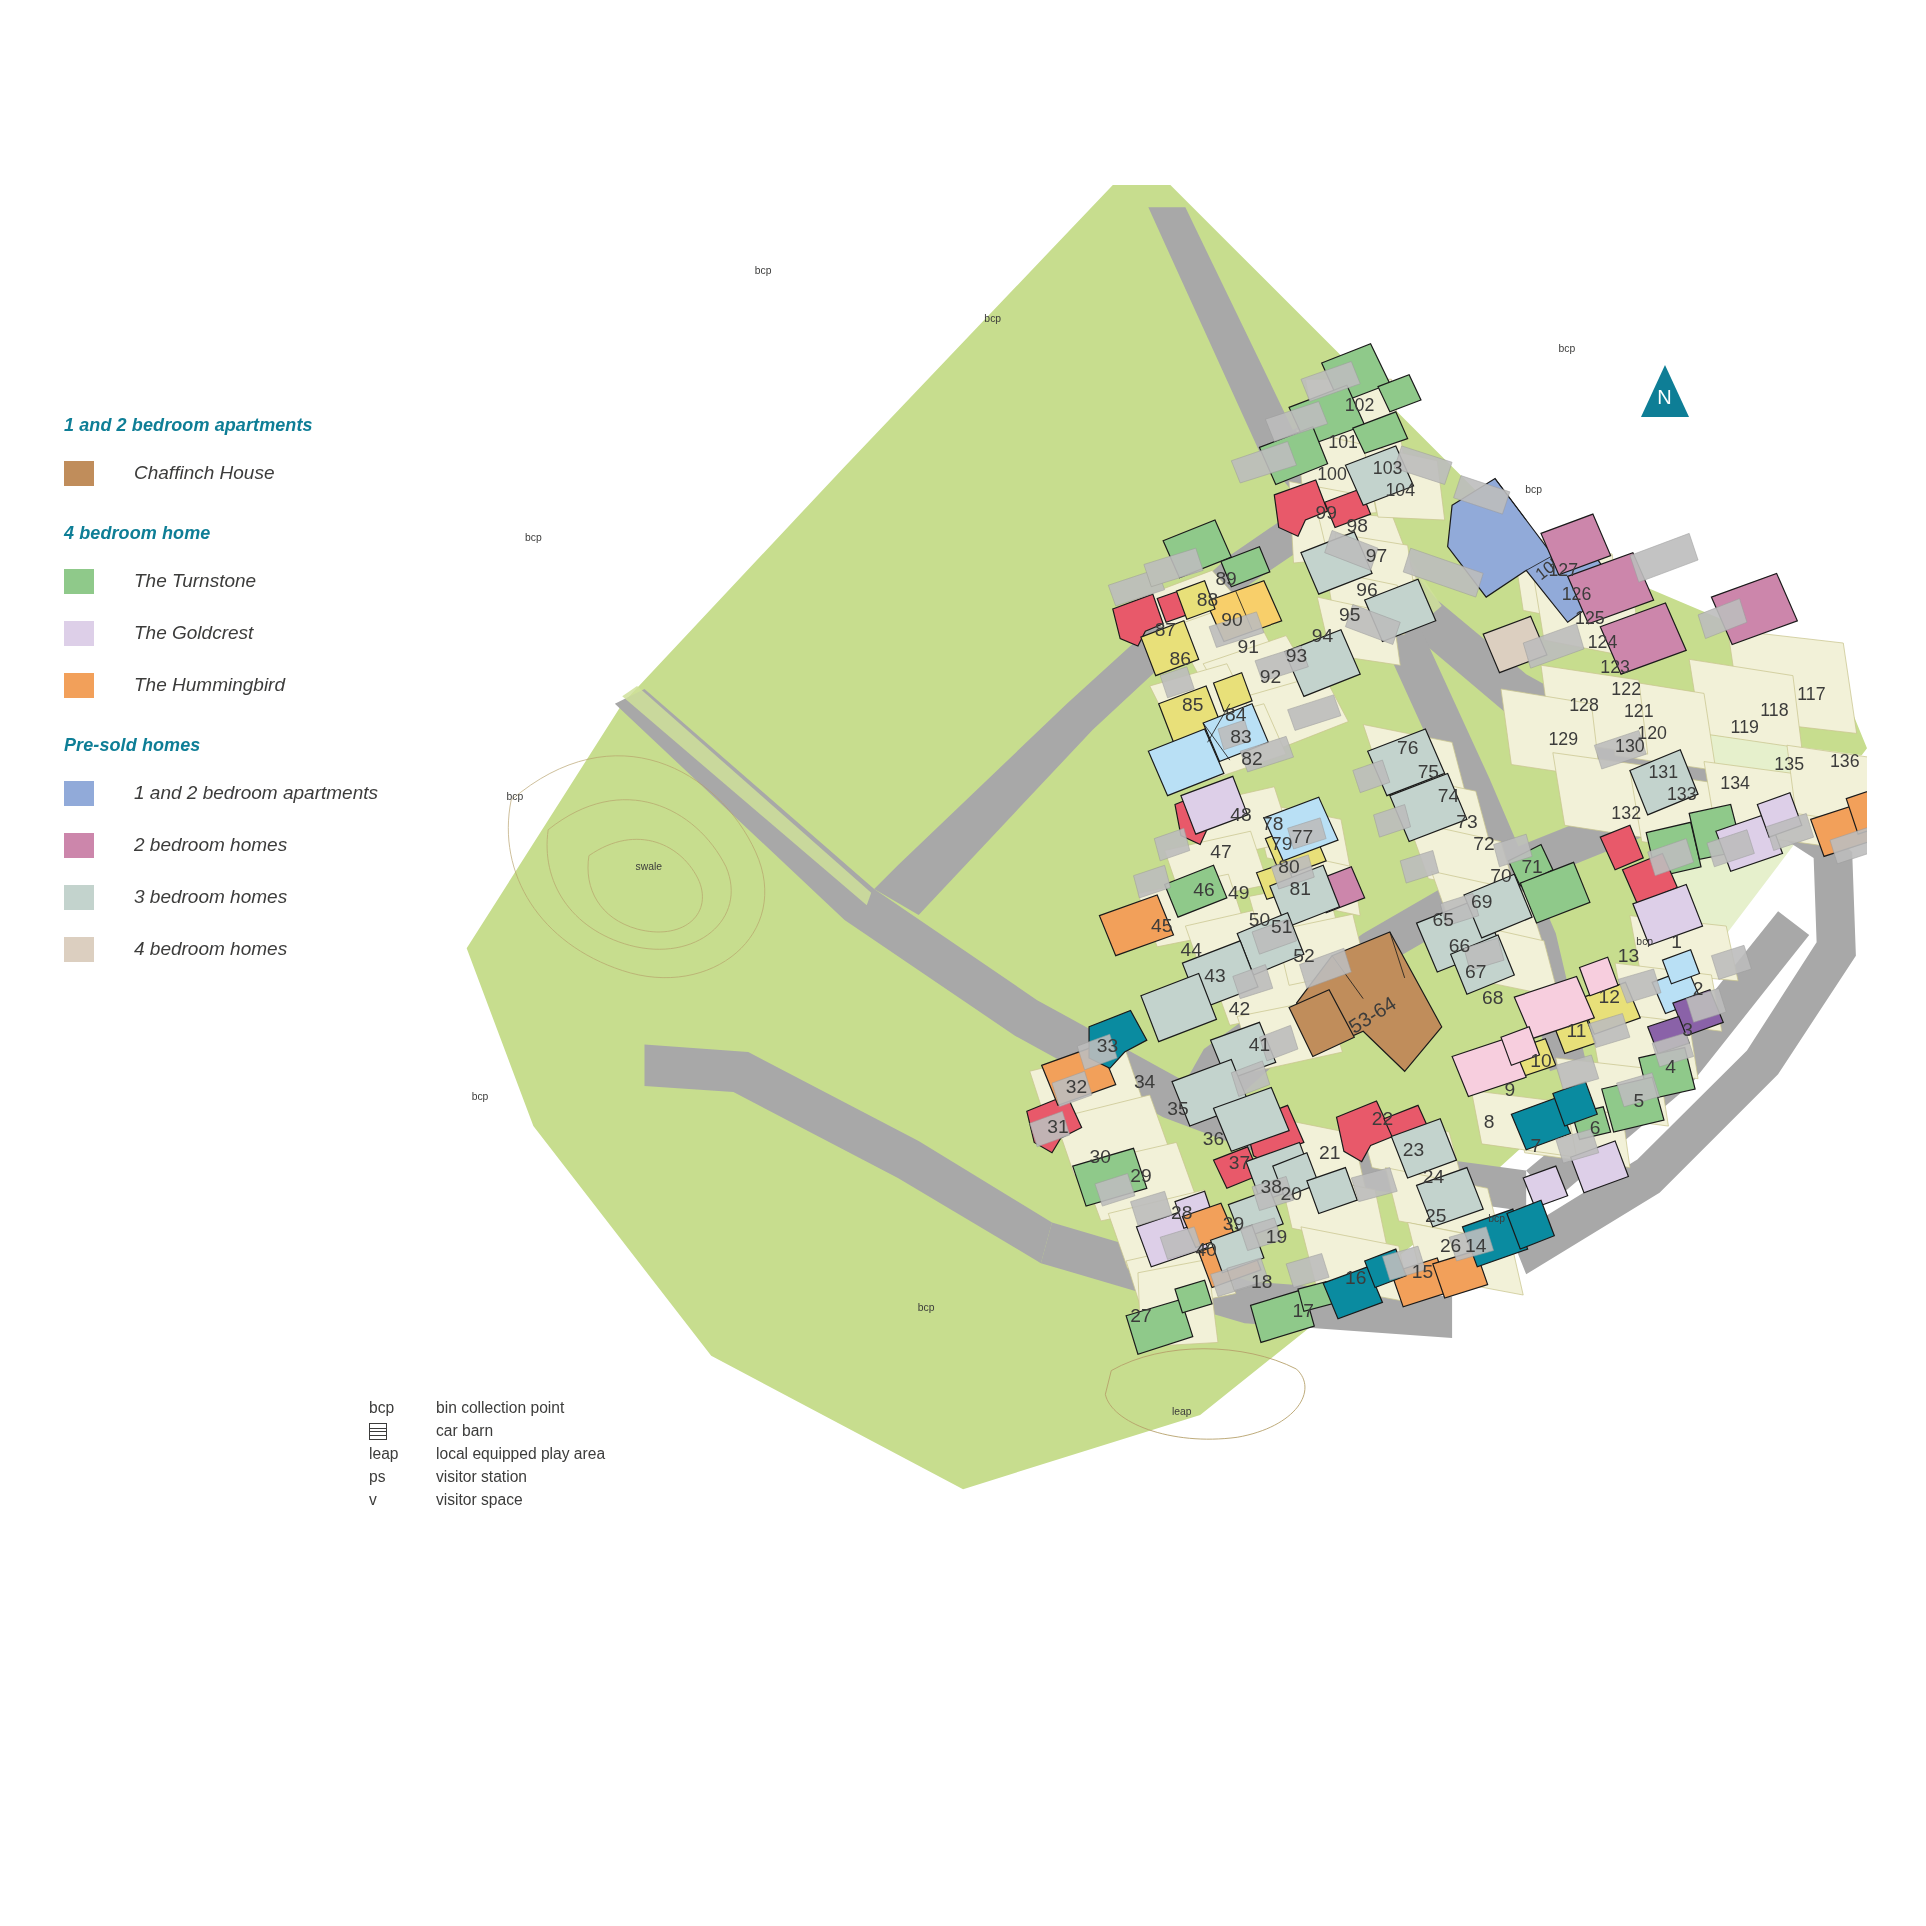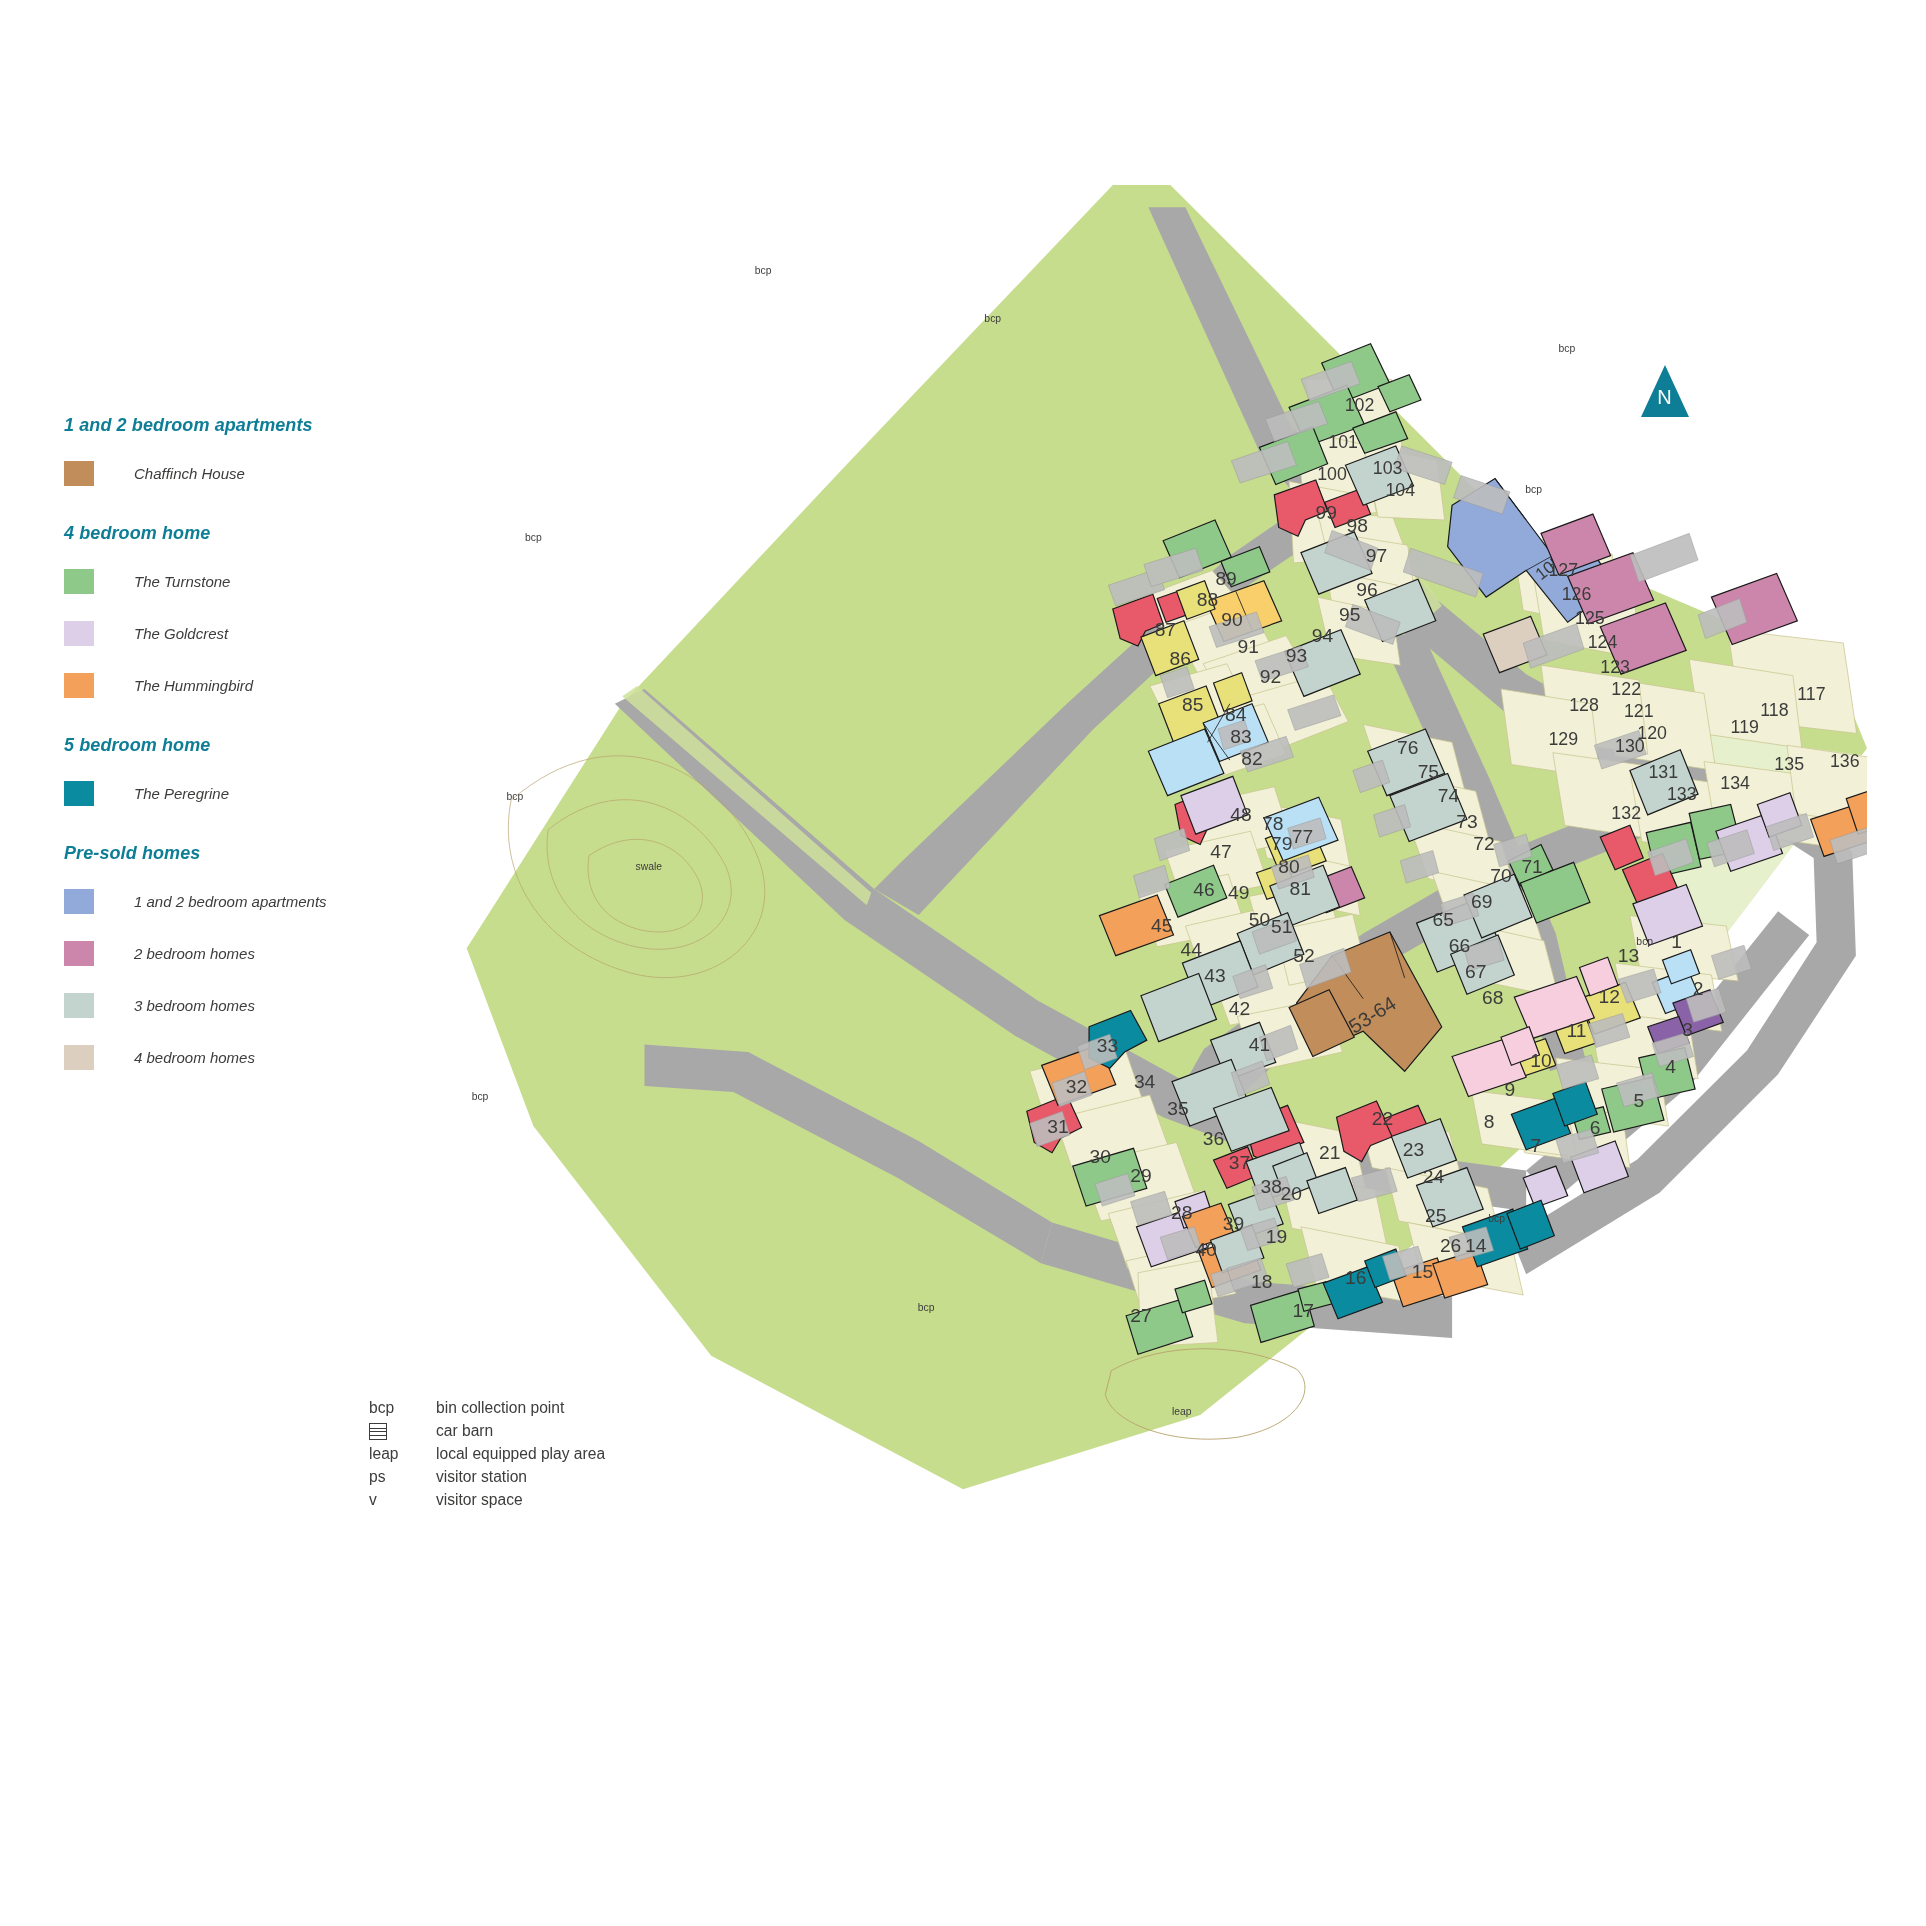--- a/index.html
+++ b/index.html
@@ -16,21 +16,21 @@
   
   #legend{position:absolute;left:64px;top:416px;width:319px;font-style:italic;}
   .leg-group{margin-bottom:4.4px;}
   .leg-title{
     color:#0e7e96;font-size:18px;font-weight:bold;letter-spacing:0.1px;
     margin:0 0 19px 0;line-height:1;
   }
   .leg-group.gap{margin-top:31px;}
   .leg-row{display:flex;align-items:center;height:40px;margin-bottom:12px;}
   .swatch{width:30px;height:25px;flex:0 0 30px;}
-  .leg-label{margin-left:40px;font-size:15px;color:#3c3c3b;white-space:nowrap;}
+  .leg-label{margin-left:40px;font-size:19px;color:#3c3c3b;white-space:nowrap;}
 
   
   #abbrev{position:absolute;left:369px;top:1396px;font-size:15.6px;color:#3c3c3b;}
   .ab-row{display:flex;align-items:center;height:23px;}
   .ab-key{width:67px;flex:0 0 67px;}
   .ab-desc{}
   .carbarn-glyph{
     display:inline-block;width:15.6px;height:15px;border:1.2px solid #3c3c3b;
     background:
       linear-gradient(to bottom,transparent 0 24%,#3c3c3b 24% 30%,transparent 30% 48%,#3c3c3b 48% 54%,transparent 54% 72%,#3c3c3b 72% 78%,transparent 78% 100%);
@@ -82,27 +82,20 @@
           <span class="swatch" style="background: rgb(143, 201, 138);"></span>
           <span class="leg-label">The Turnstone</span>
         </div>
         <div class="leg-row">
           <span class="swatch" style="background: rgb(221, 207, 232);"></span>
           <span class="leg-label">The Goldcrest</span>
         </div>
         <div class="leg-row">
           <span class="swatch" style="background: rgb(242, 160, 90);"></span>
           <span class="leg-label">The Hummingbird</span>
-        </div>
-      </div>
-      <div class="leg-group gap">
-        <div class="leg-title">5 bedroom home</div>
-        <div class="leg-row">
-          <span class="swatch" style="background: rgb(10, 139, 160);"></span>
-          <span class="leg-label">The Peregrine</span>
         </div>
       </div>
       <div class="leg-group gap">
         <div class="leg-title">Pre-sold homes</div>
         <div class="leg-row">
           <span class="swatch" style="background: rgb(145, 170, 217);"></span>
           <span class="leg-label">1 and 2 bedroom apartments</span>
         </div>
         <div class="leg-row">
           <span class="swatch" style="background: rgb(204, 134, 171);"></span>

